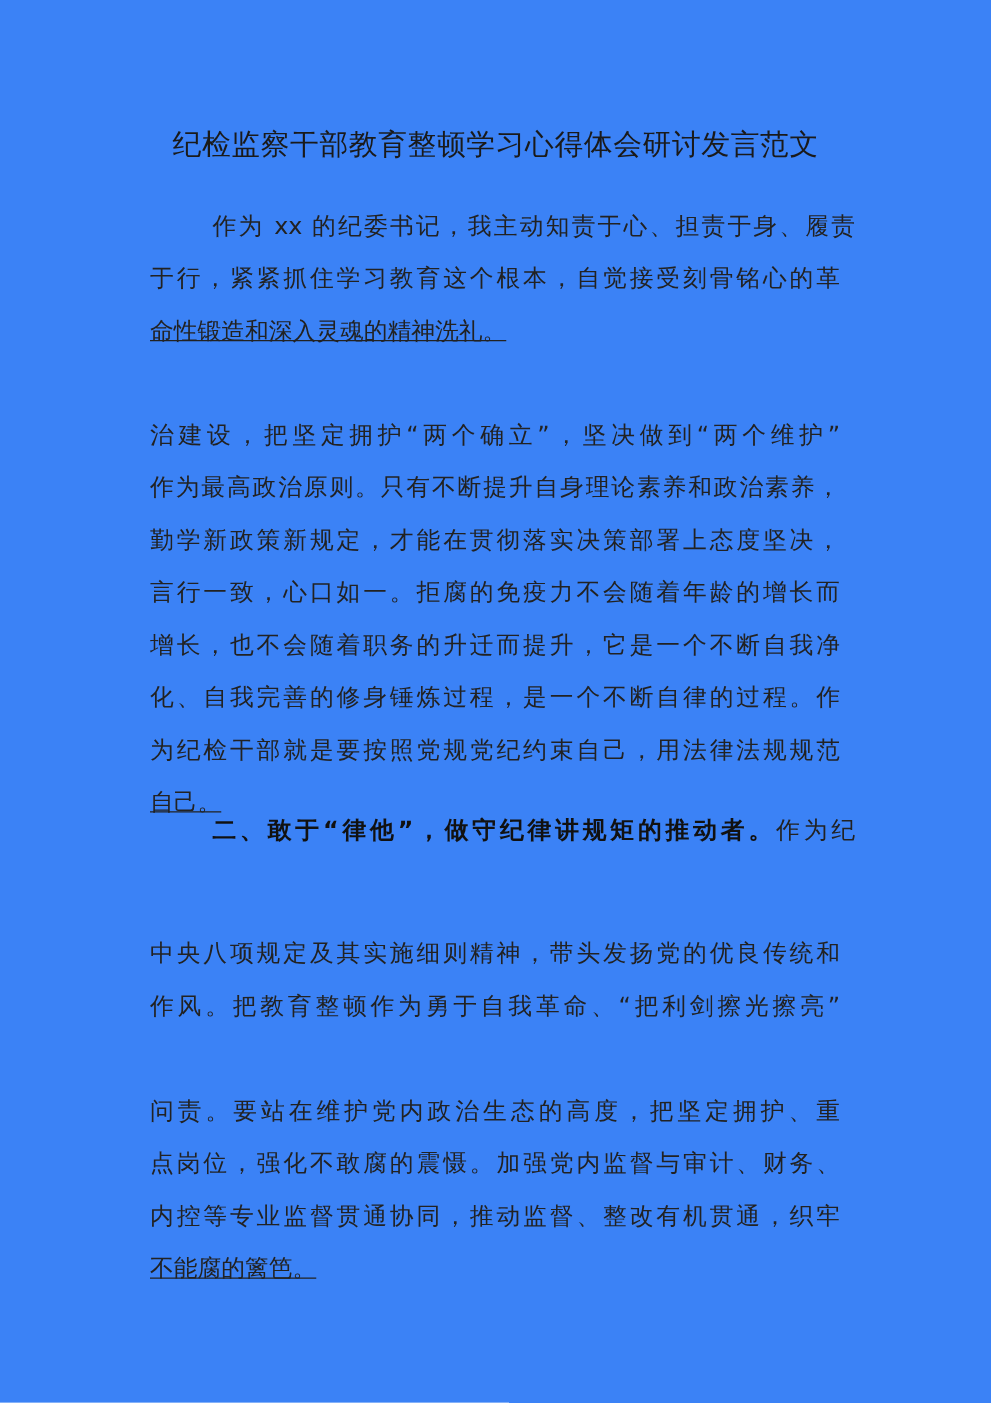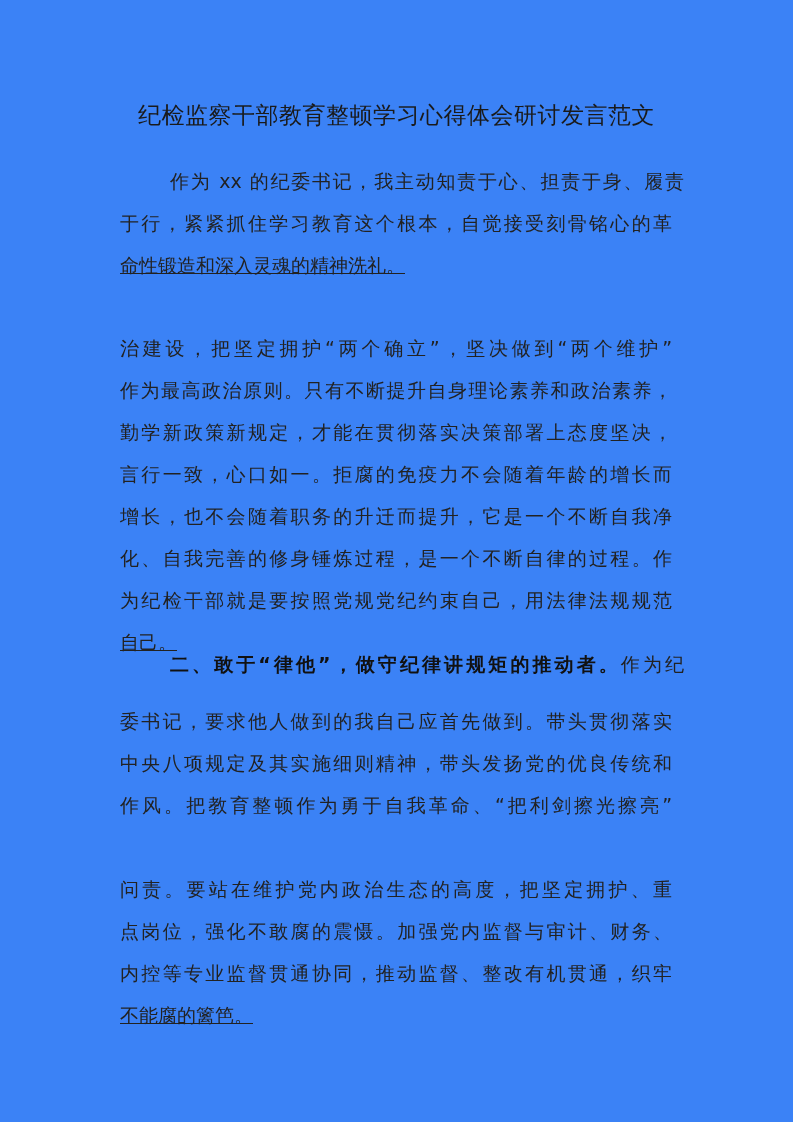--- a/index.html
+++ b/index.html
@@ -37,20 +37,19 @@
   <div class="line" style="top:335px">治建设，把坚定拥护“两个确立”，坚决做到“两个维护”</div>
   <div class="line" style="top:377px">作为最高政治原则。只有不断提升自身理论素养和政治素养，</div>
   <div class="line" style="top:419px">勤学新政策新规定，才能在贯彻落实决策部署上态度坚决，</div>
   <div class="line" style="top:461px">言行一致，心口如一。拒腐的免疫力不会随着年龄的增长而</div>
   <div class="line" style="top:503px">增长，也不会随着职务的升迁而提升，它是一个不断自我净</div>
   <div class="line" style="top:545px">化、自我完善的修身锤炼过程，是一个不断自律的过程。作</div>
   <div class="line" style="top:587px">为纪检干部就是要按照党规党纪约束自己，用法律法规规范</div>
   <div class="line last" style="top:629px">自己。</div>
 
   <div class="line indent" style="top:651px"><span class="b">二、敢于“律他”，做守纪律讲规矩的推动者。</span><span>作为纪</span></div>
-  <div class="line" style="top:708px">委书记，要求他人做到的我自己应首先做到。带头贯彻落实</div>
   <div class="line" style="top:750px">中央八项规定及其实施细则精神，带头发扬党的优良传统和</div>
   <div class="line" style="top:792px">作风。把教育整顿作为勇于自我革命、“把利剑擦光擦亮”</div>
   <div class="line" style="top:876px">问责。要站在维护党内政治生态的高度，把坚定拥护、重</div>
   <div class="line" style="top:918px">点岗位，强化不敢腐的震慑。加强党内监督与审计、财务、</div>
   <div class="line" style="top:960px">内控等专业监督贯通协同，推动监督、整改有机贯通，织牢</div>
   <div class="line last" style="top:1002px">不能腐的篱笆。</div>
 </div>
 
 </body></html>

